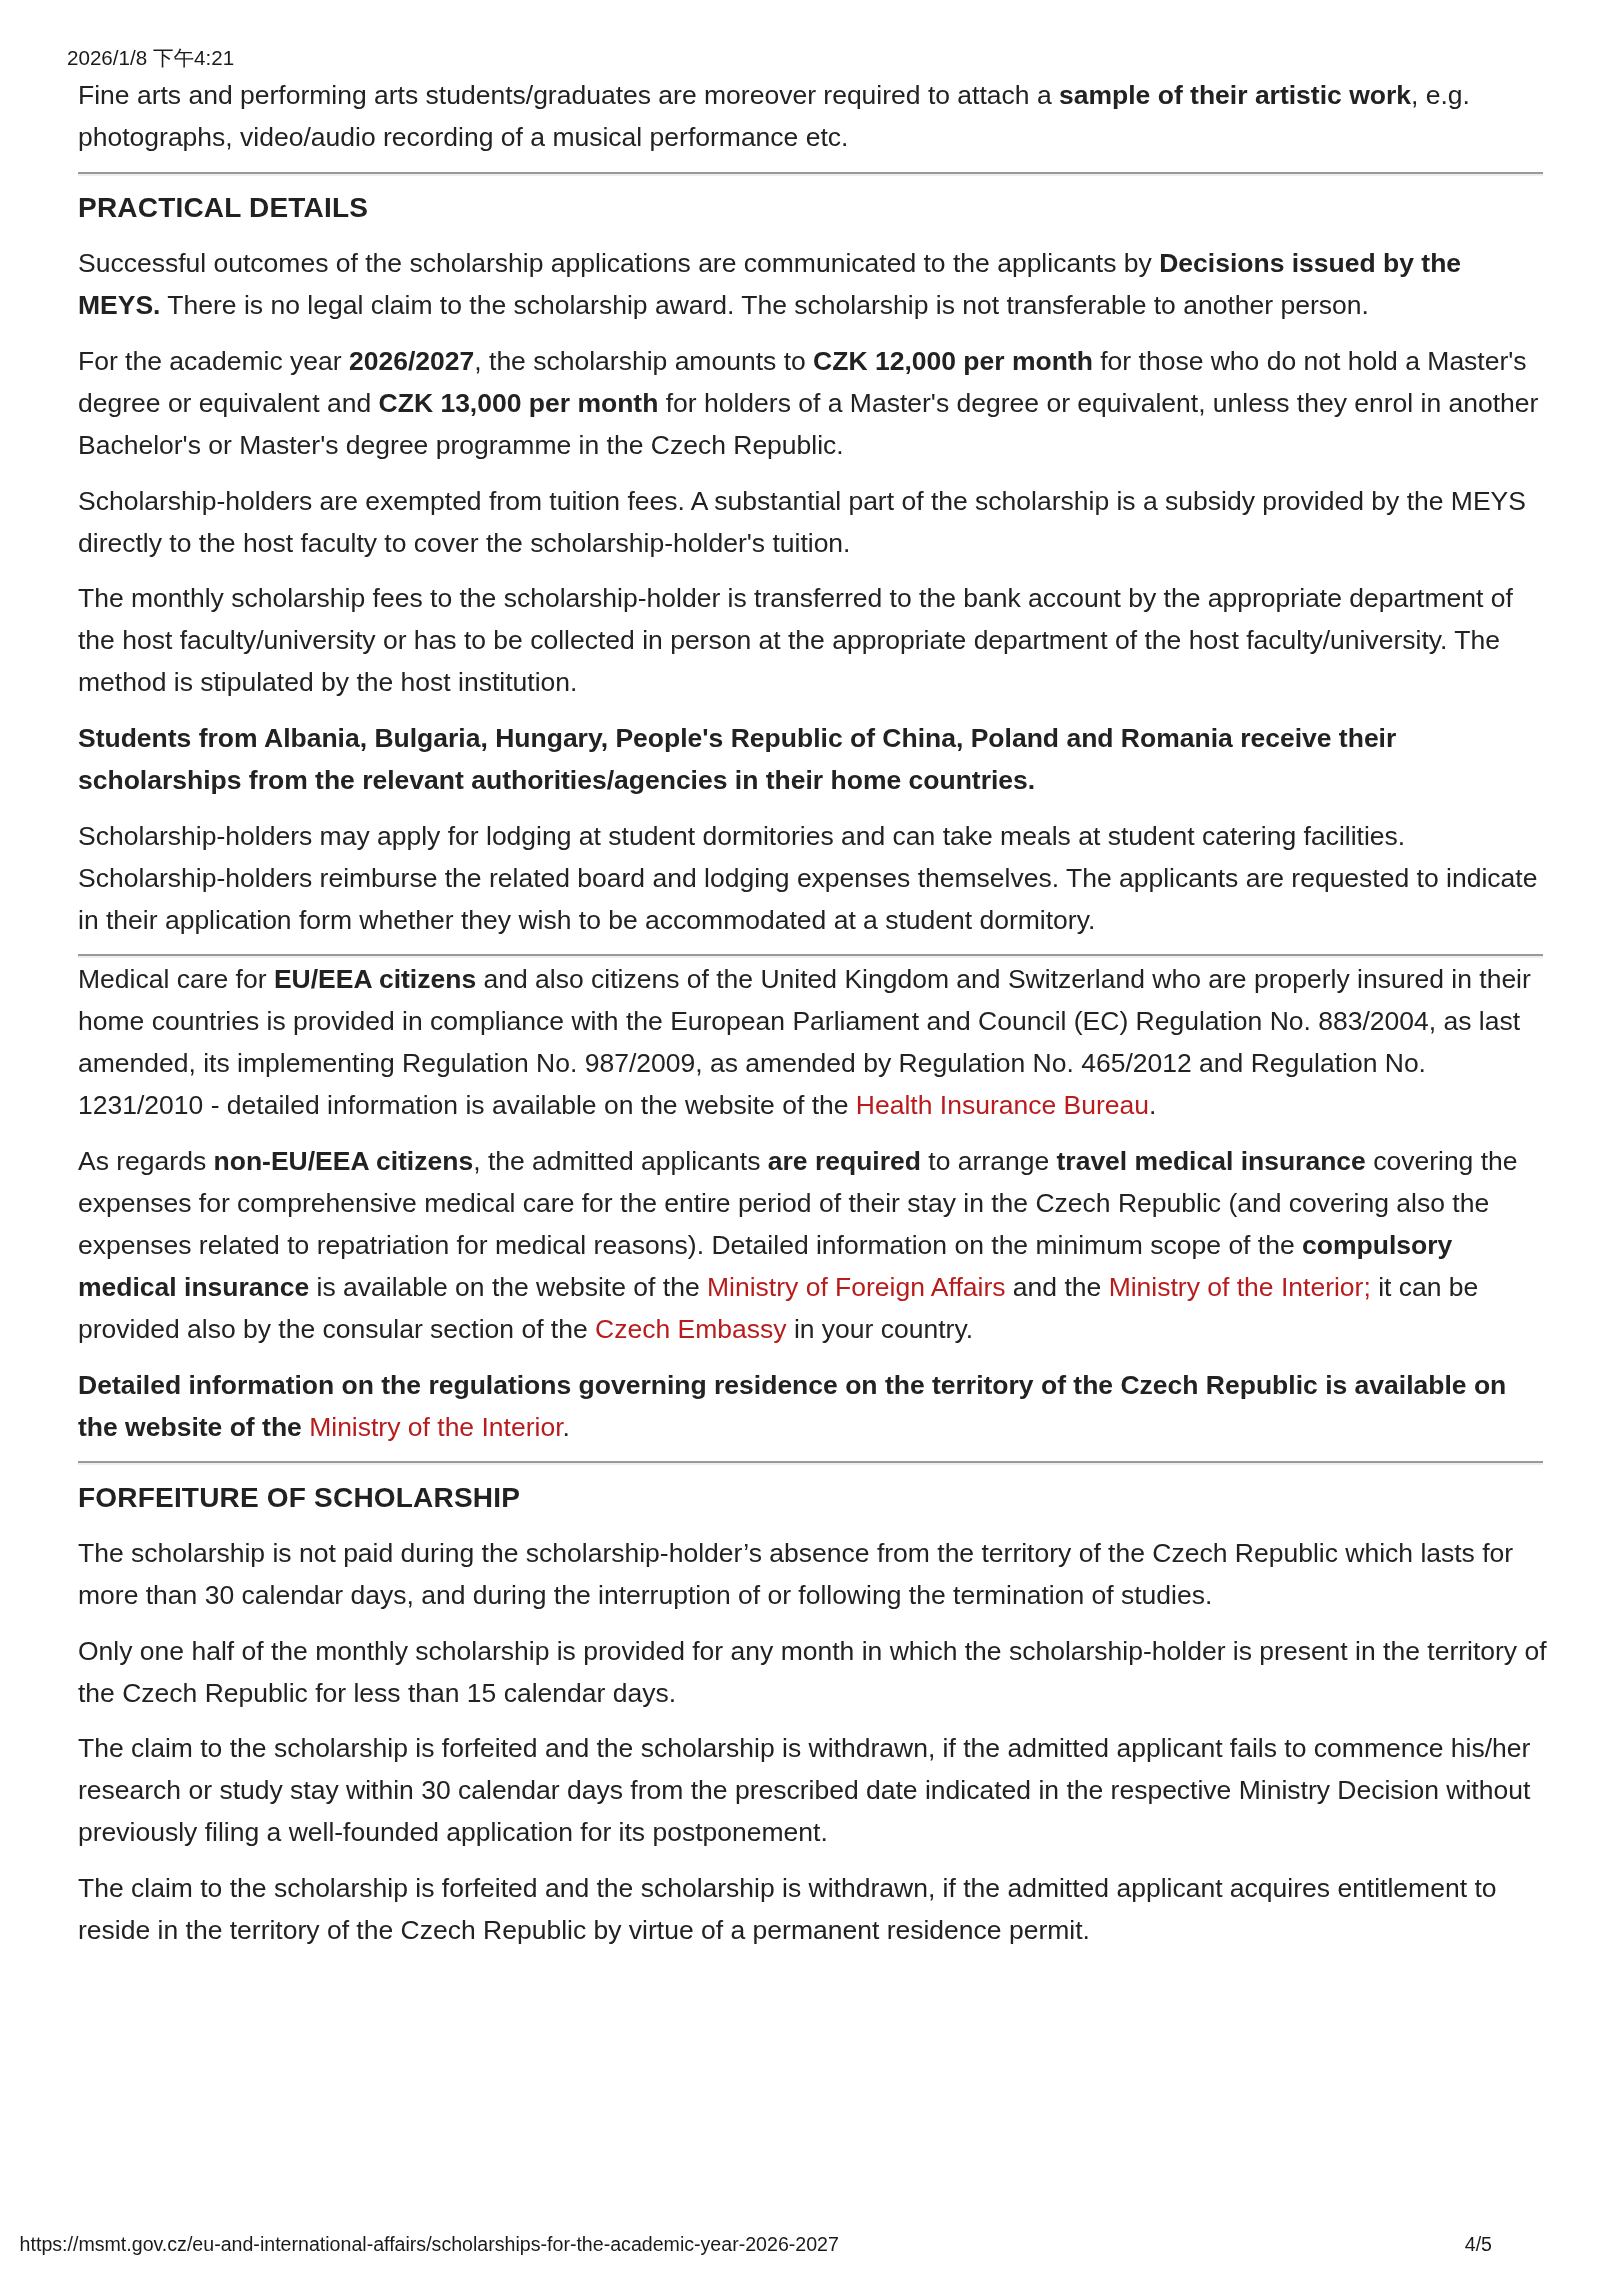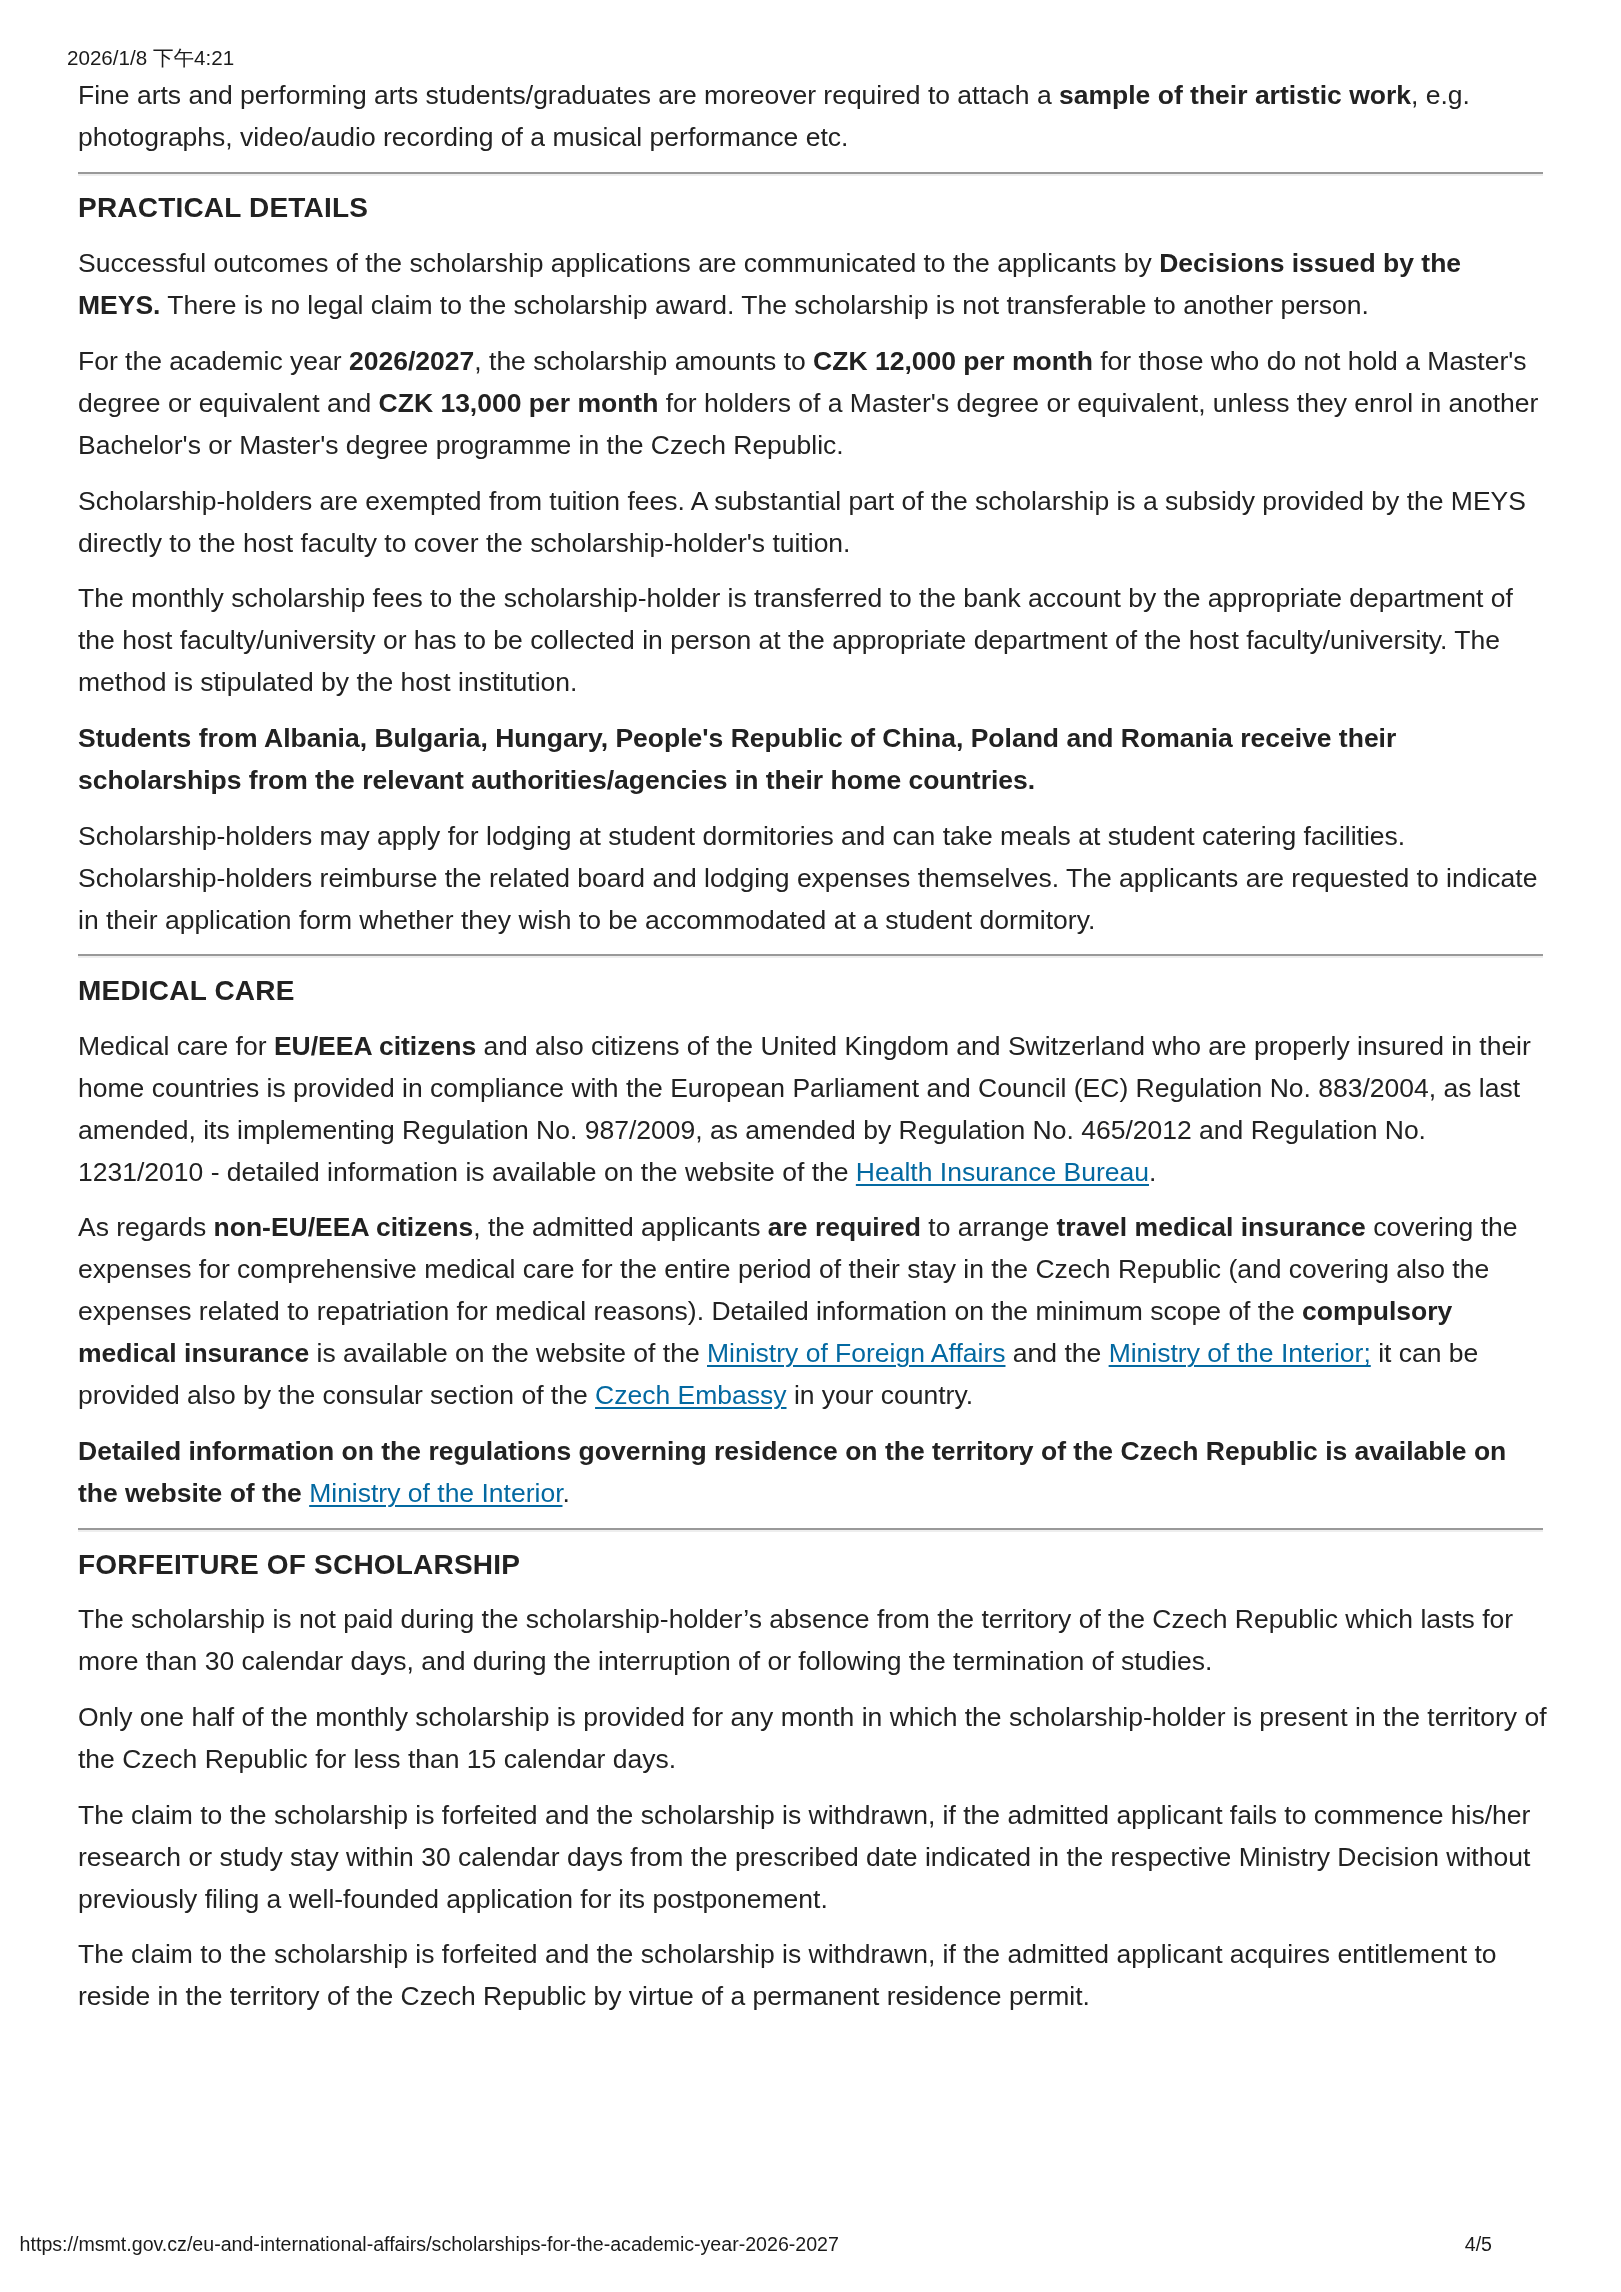--- a/index.html
+++ b/index.html
@@ -22,21 +22,21 @@
     .content h2 {
       font-size: 28px; font-weight: bold; margin: 11.8px 0 13.7px 0; line-height: 41px;
       letter-spacing: 0.2px;
     }
     hr.section-rule {
       border: 0; height: 0; margin: 9.8px 0 0 0;
       border-top: 2.9px solid #999999; border-bottom: 2px solid #eeeeee;
       width: 1465px;
     }
     b { font-weight: bold; }
-    a.link { color: #0369a1; text-decoration: underline; text-decoration-thickness: 2px; text-underline-offset: 2.9px; }
+    a.link { color: #b91c1c; text-decoration-thickness: 2px; text-underline-offset: 2.9px; }
     .print-footer {
       position: absolute; top: 2233px; left: 0; width: 1621px; font-size: 19.6px; color: #1a1a1a;
     }
     .print-footer .url { position: absolute; left: 19.6px; }
     .print-footer .page { position: absolute; right: 129px; }
   </style>
 </head>
 <body>
 
 <div class="print-header">
@@ -58,21 +58,20 @@
   <p>Scholarship-holders are exempted from tuition fees. A substantial part of the scholarship is a subsidy provided by the MEYS directly to the host faculty to cover the scholarship-holder's tuition.</p>
 
   <p>The monthly scholarship fees to the scholarship-holder is transferred to the bank account by the appropriate department of the host faculty/university or has to be collected in person at the appropriate department of the host faculty/university. The method is stipulated by the host institution.</p>
 
   <p><b>Students from Albania, Bulgaria, Hungary, People's Republic of China, Poland and Romania receive their scholarships from the relevant authorities/agencies in their home countries.</b></p>
 
   <p>Scholarship-holders may apply for lodging at student dormitories and can take meals at student catering facilities. Scholarship-holders reimburse the related board and lodging expenses themselves. The applicants are requested to indicate in their application form whether they wish to be accommodated at a student dormitory.</p>
 
   <hr class="section-rule">
 
-  <h2>MEDICAL CARE</h2>
 
   <p><span>Medical care for </span><b>EU/EEA citizens</b><span> and also citizens of the United Kingdom and Switzerland who are properly insured in their home countries is provided in compliance with the European Parliament and Council (EC) Regulation No. 883/2004, as last amended, its implementing Regulation No. 987/2009, as amended by Regulation No. 465/2012 and Regulation No. 1231/2010 - detailed information is available on the website of the </span><a class="link">Health Insurance Bureau</a><span>.</span></p>
 
 
   <p><span>As regards </span><b>non-EU/EEA citizens</b><span>, the admitted applicants </span><b>are required</b><span> to arrange </span><b>travel medical insurance</b><span> covering the expenses for comprehensive medical care for the entire period of their stay in the Czech Republic (and covering also the expenses related to repatriation for medical reasons). Detailed information on the minimum scope of the </span><b>compulsory medical insurance</b><span> is available on the website of the </span><a class="link">Ministry of Foreign Affairs</a><span> and the </span><a class="link">Ministry of the Interior;</a><span> it can be provided also by the consular section of the </span><a class="link">Czech Embassy</a><span> in your country.</span></p>
 
   <p><b>Detailed information on the regulations governing residence on the territory of the Czech Republic is available on the website of the </b><a class="link">Ministry of the Interior</a><span>.</span></p>
 
   <hr class="section-rule">
 

